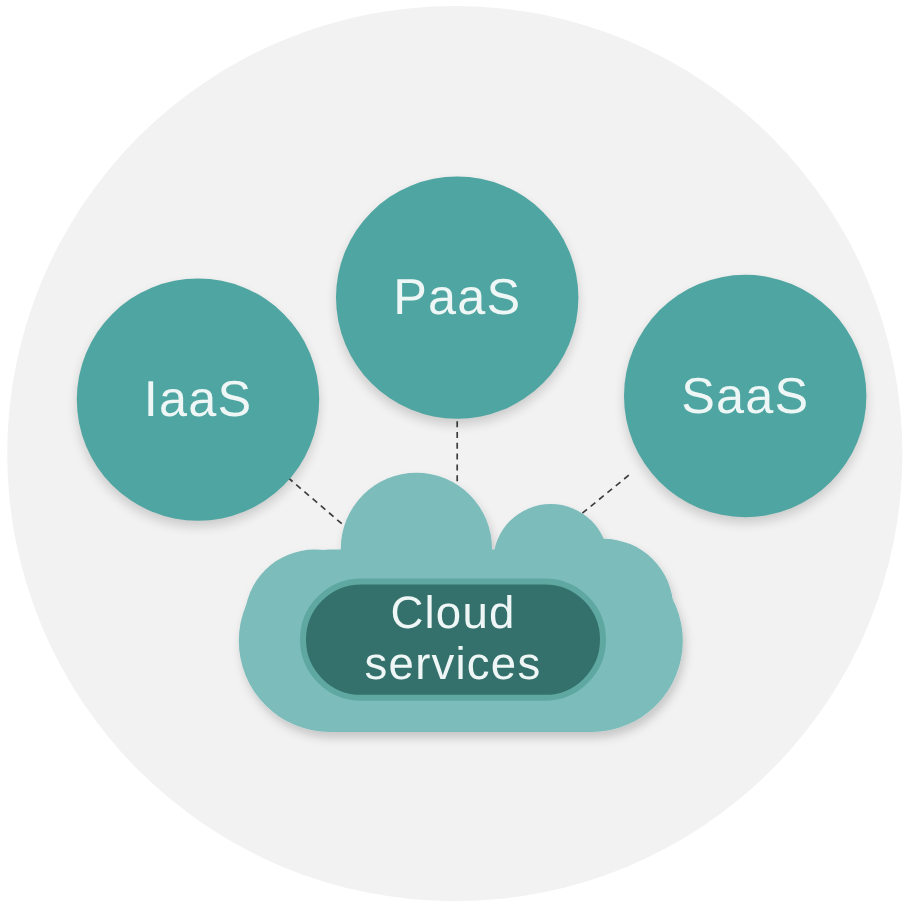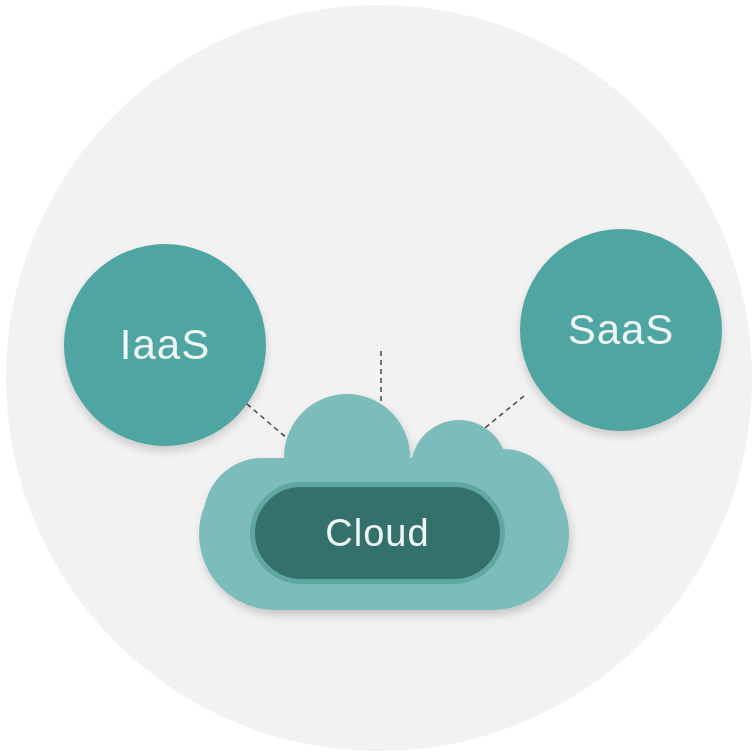--- a/index.html
+++ b/index.html
@@ -37,21 +37,21 @@
     background: var(--node_fill, #4fa5a1);
     box-shadow: 0 5px 9px rgba(0,0,0,0.16);
     display: flex; align-items: center; justify-content: center;
   }
   .node span {
     color: var(--label_text, #eef7f6);
     font-size: 42px;
     font-weight: 400;
     letter-spacing: 1px;
   }
-  .node-iaas { left: 64px;  top: 244px; }
+  .node-iaas { left: 64px;  top: 232px; }
   .node-paas { left: 280px; top: 147px; }
   .node-saas { left: 520px; top: 229px; }
 
   .hub {
     position: absolute; left: 250px; top: 482px;
     width: 245px; height: 92px;
     background: var(--hub_fill, #35716c);
     border: 5px solid var(--hub_border, #5fa8a2);
     border-radius: 51px;
     display: flex; flex-direction: column;
@@ -91,22 +91,26 @@
       <circle cx="262" cy="516" r="58"></circle>
       <circle cx="503" cy="507" r="58"></circle>
       <rect x="199" y="458" width="370" height="152" rx="76"></rect>
     </g>
   </svg>
 
   <div class="node node-iaas">
     <span>IaaS</span>
   </div>
 
+  <div class="node node-paas">
+    <span>PaaS</span>
+  </div>
 
   <div class="node node-saas">
     <span>SaaS</span>
   </div>
 
   <div class="hub">
     <span>Cloud</span>
+    <span>services</span>
   </div>
 
 </div>
 
 </body></html>

